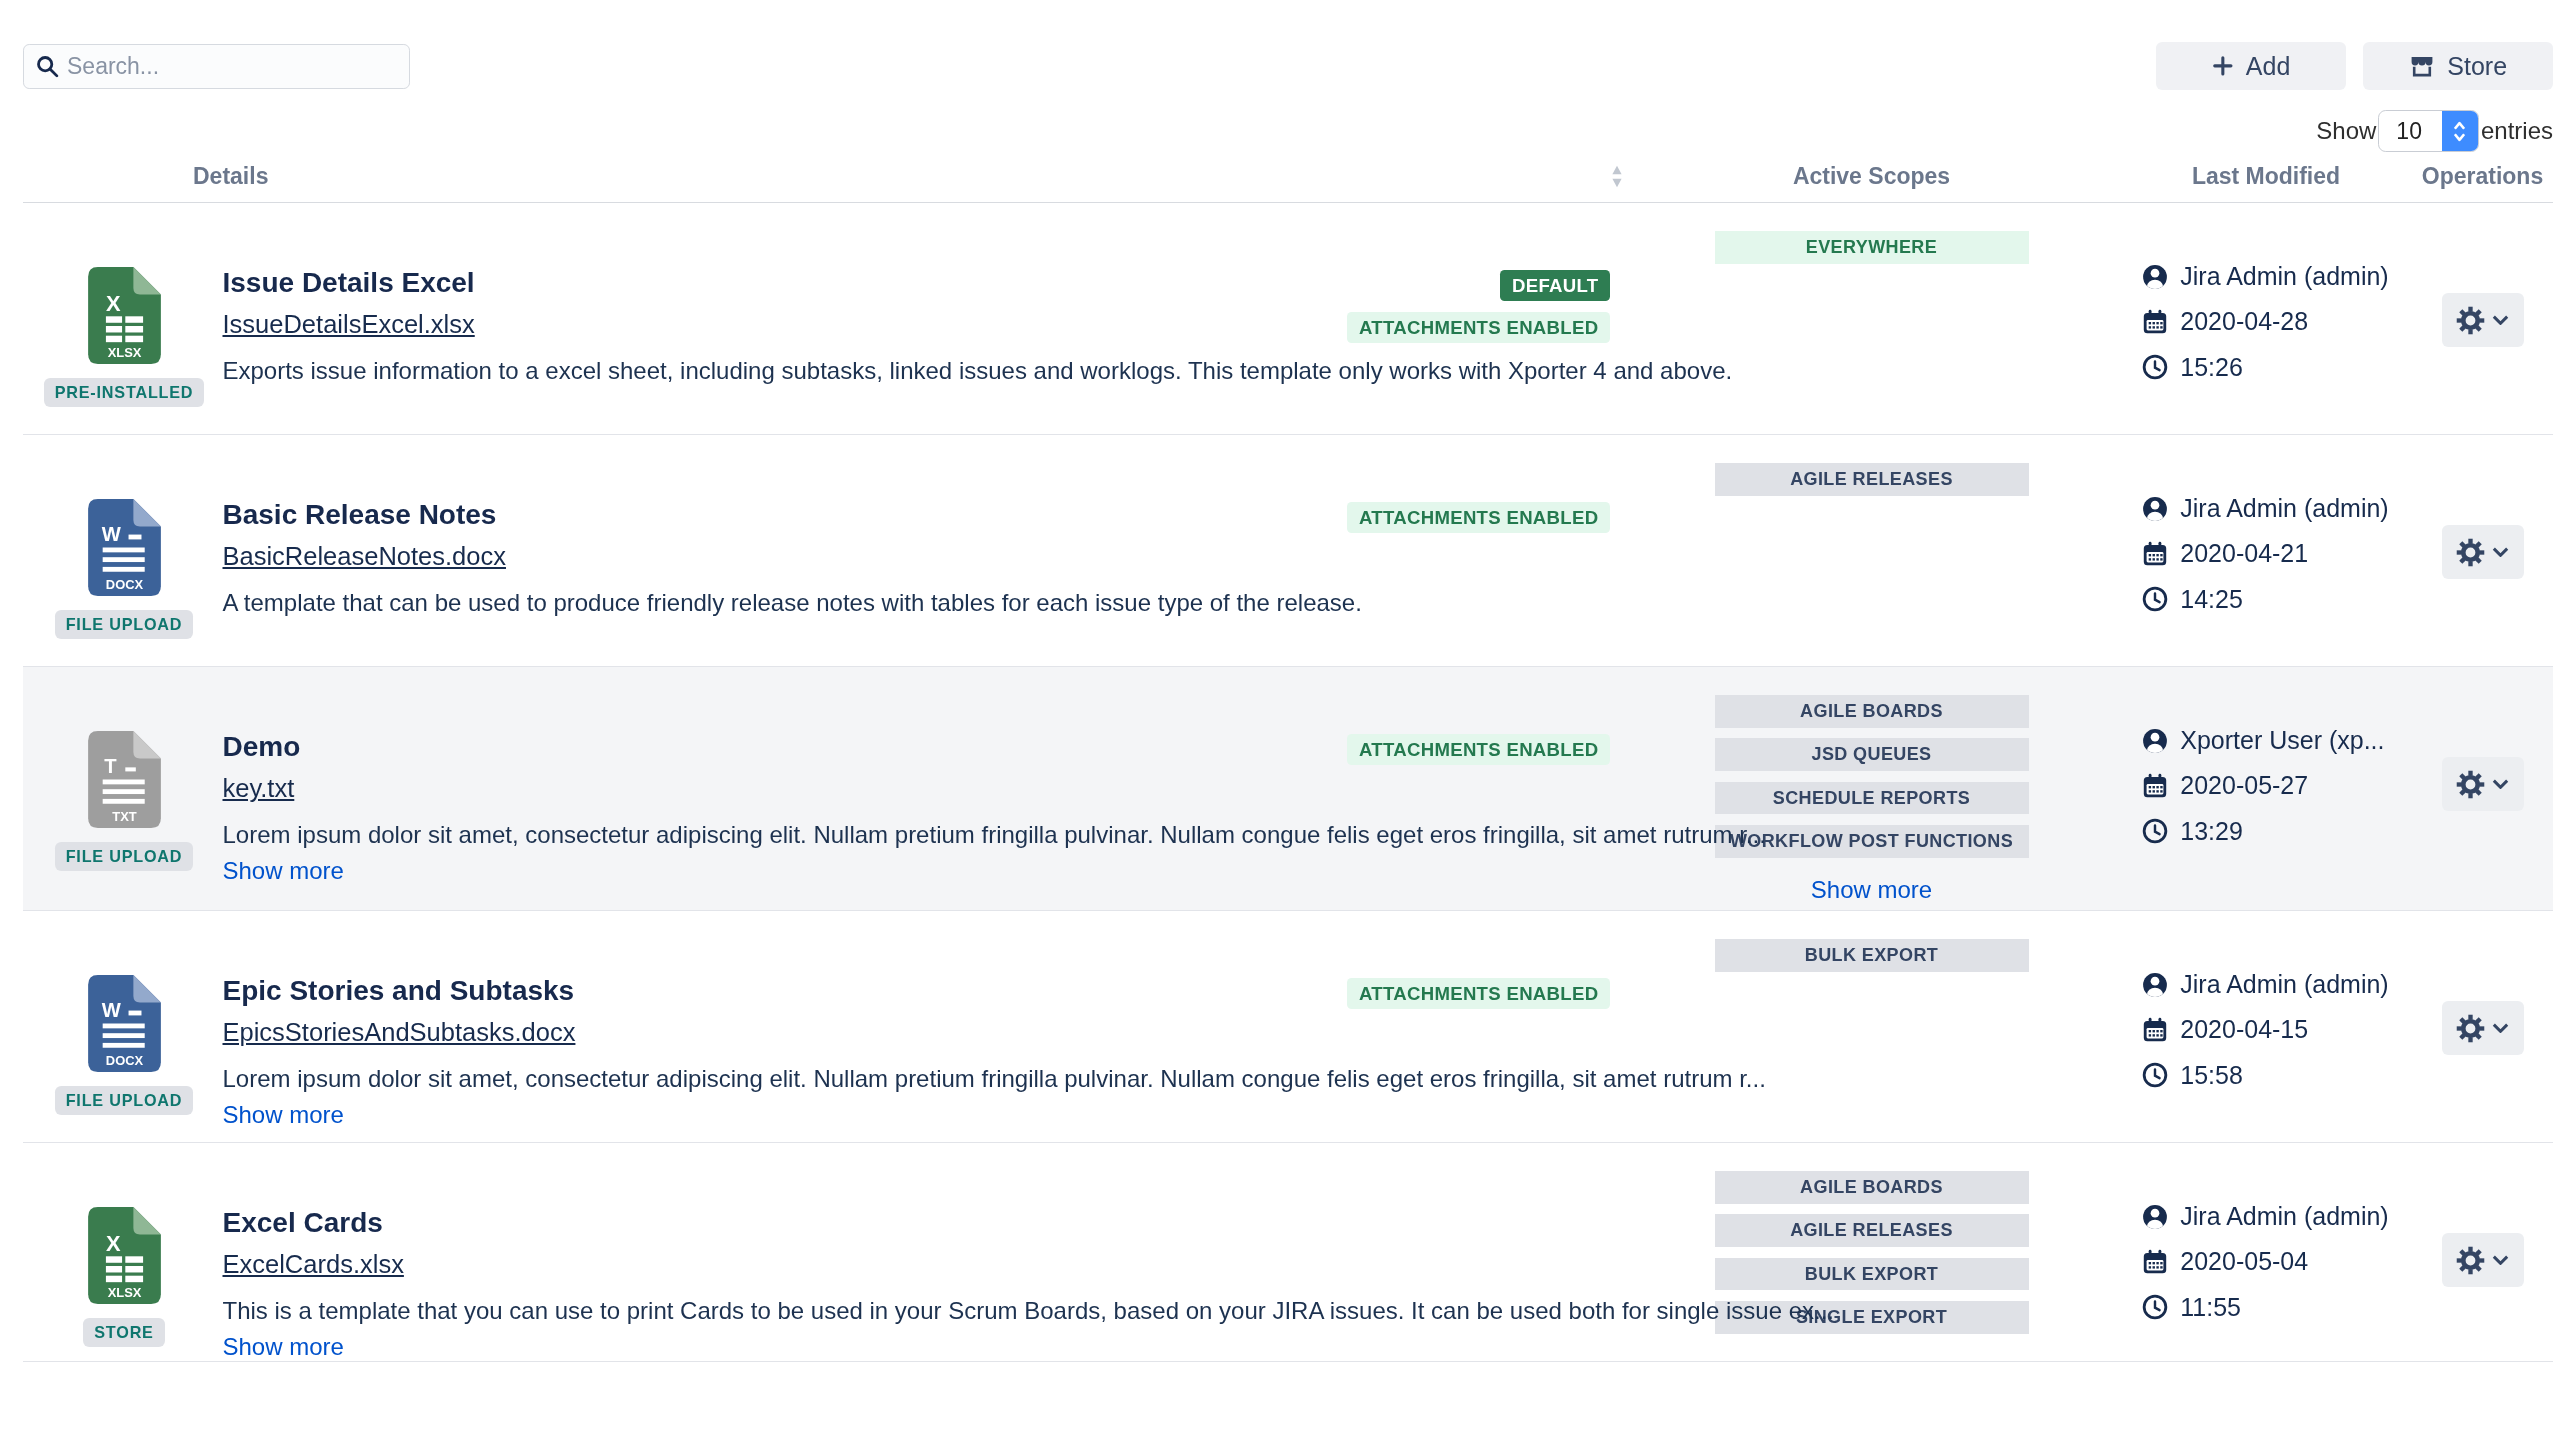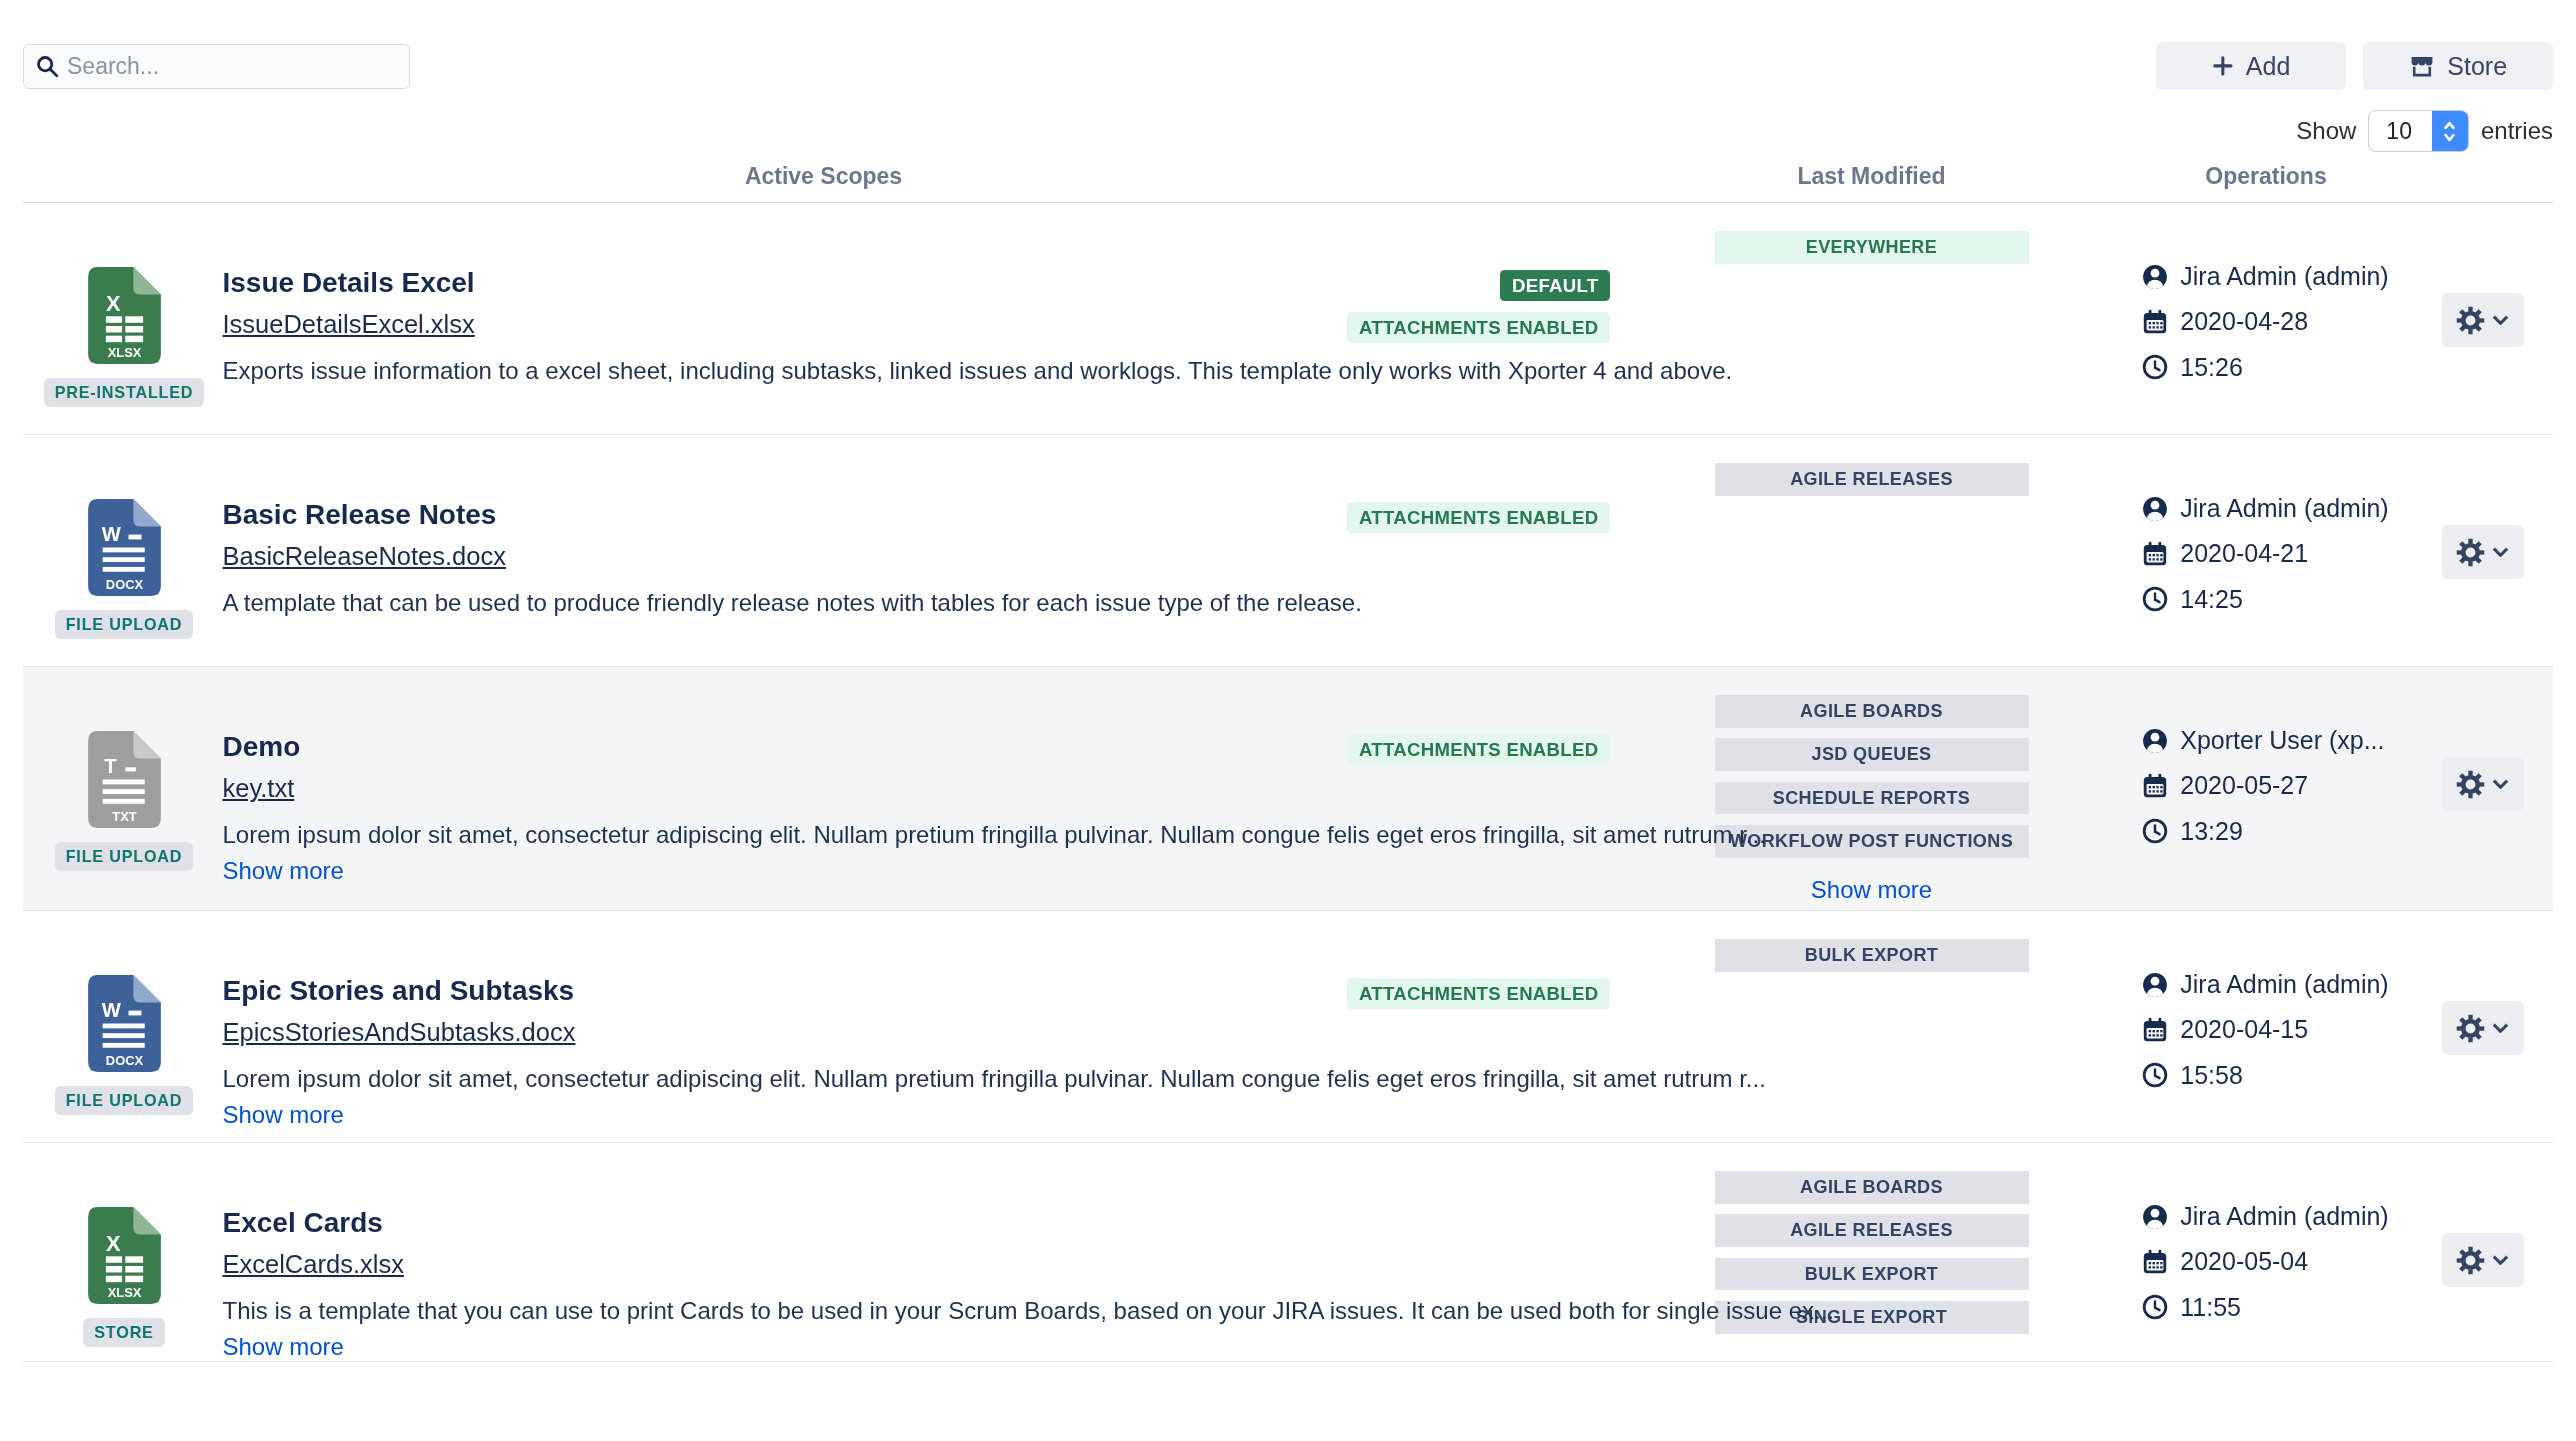--- a/index.html
+++ b/index.html
@@ -13,21 +13,21 @@
   .search-wrap { position: relative; width: 344px; }
   .search-wrap svg { position: absolute; left: 12.4px; top: 10px; }
   .search-input { width: 387px; height: 45px; border: 1.5px solid #D6DAE0; border-radius: 6.2px; background: #FBFCFD;
                   padding: 0 12.4px 0 43px; font-size: 23px; color: #172B4D; font-family: "Liberation Sans", sans-serif; outline: none; }
   .search-input::placeholder { color: #8993A4; }
   .btn-group { display: flex; gap: 17px; }
   .btn { width: 190px; height: 48px; background: #F0F1F4; border: none; border-radius: 6.2px;
          display: inline-flex; align-items: center; justify-content: center; gap: 12.4px;
          font-size: 25px; color: #344563; font-family: "Liberation Sans", sans-serif; cursor: pointer; }
 
-  .pagebar { margin-top: 20px; display: flex; justify-content: flex-end; align-items: center; gap: 12px;
+  .pagebar { margin-top: 20px; display: flex; justify-content: flex-end; align-items: center; gap: 2px;
              font-size: 24px; color: #2f2f2f; }
   .size-select { display: inline-flex; align-items: stretch; border: 1.5px solid #C9CDD4; border-radius: 7.7px;
                  overflow: hidden; background: #fff; height: 42px; cursor: pointer; justify-content: center; }
   .size-value { padding: 0 20px 0 17px; display: flex; align-items: center; font-size: 23px; color: #222; }
   .size-stepper { width: 36px; background: #3E8CFF; display: flex; align-items: center; justify-content: center; }
 
   
   .grid { display: grid; grid-template-columns: 1601px 495px 294px 139px; }
   .thead { margin-top: 10.8px; padding-bottom: 12.4px; border-bottom: 1.5px solid #D8DBE0;
            font-size: 23px; font-weight: 700; color: #6B778C; align-items: center; }
@@ -112,20 +112,27 @@
         <svg viewBox="0 0 14 22" width="13" height="21">
           <path d="M2 8 L7 2 L12 8" fill="none" stroke="#fff" stroke-width="2.8" stroke-linejoin="round"></path>
           <path d="M2 14 L7 20 L12 14" fill="none" stroke="#fff" stroke-width="2.8" stroke-linejoin="round"></path>
         </svg>
       </span>
     </span>
     <span>entries</span>
   </div>
 
   <div class="grid thead">
+    <div class="th-details">
+      <span>Details</span>
+      <svg viewBox="0 0 18 30" width="14" height="23">
+        <path d="M9 1 L15 12 H3 Z" fill="#C1C7D0"></path>
+        <path d="M9 29 L15 18 H3 Z" fill="#C1C7D0"></path>
+      </svg>
+    </div>
     <div class="th-center">Active Scopes</div>
     <div class="th-center">Last Modified</div>
     <div class="th-center">Operations</div>
   </div>
 
   <div class="grid row">
     <div class="details-cell">
       <div class="icon-block">
         <svg viewBox="0 0 90 120" width="73" height="97">
           <path d="M12 0 H56 L90 34 V108 Q90 120 78 120 H12 Q0 120 0 108 V12 Q0 0 12 0 Z" fill="#3A7C4E"></path>

